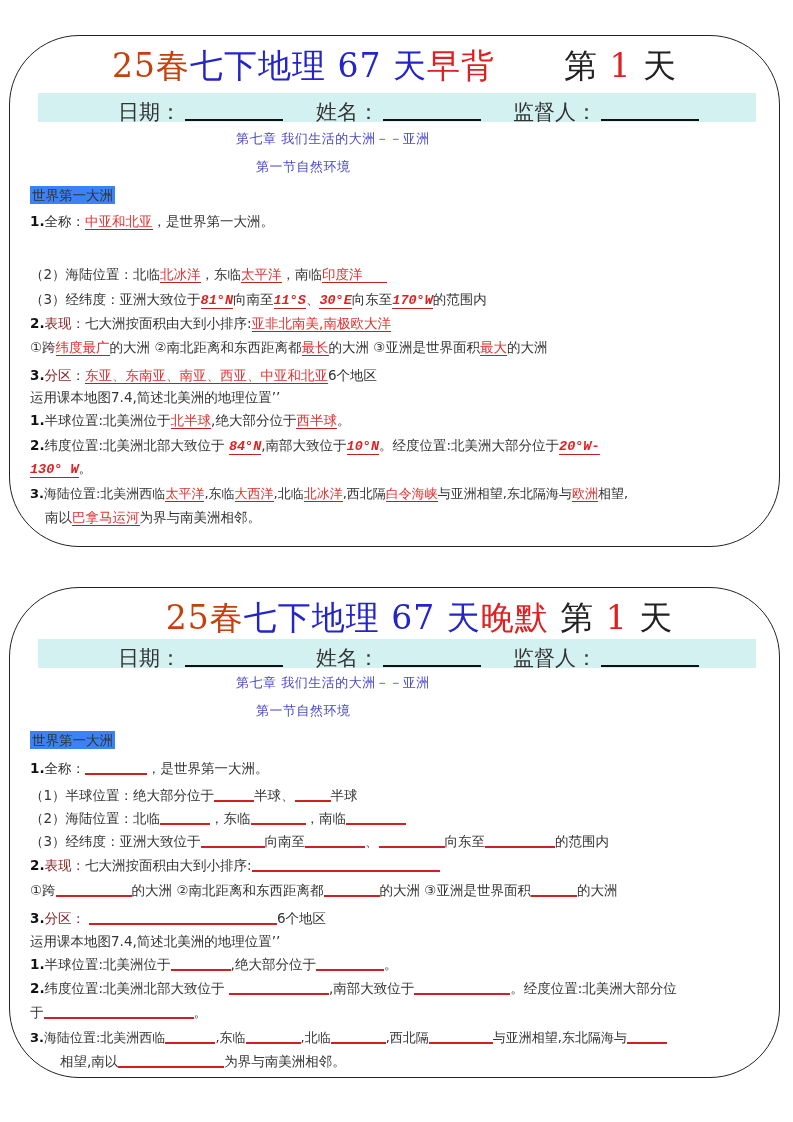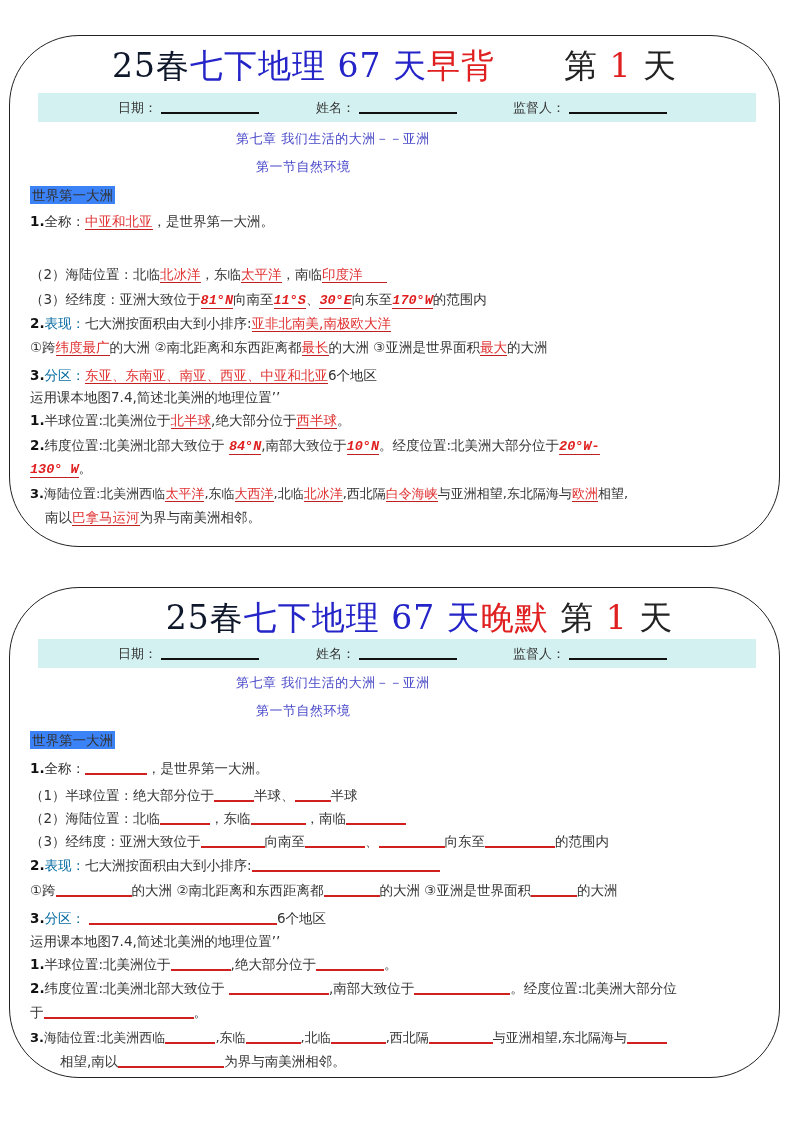--- a/index.html
+++ b/index.html
@@ -7,36 +7,36 @@
          font-family: "DejaVu Sans", sans-serif; color: #222; }
   .card { position: absolute; left: 9px; width: 771px; border: 1.6px solid #222;
           border-radius: 70px; box-sizing: border-box; }
   #card1 { top: 35px; height: 512px; }
   #card2 { top: 587px; height: 491px; }
   .title { position: absolute; left: 0; width: 100%; text-align: center;
            font-family: "DejaVu Serif", serif; font-size: 33px; letter-spacing: 1px;
            white-space: pre; }
   #card1 .title { top: 8px; }
   #card2 .title { top: 8px; }
-  .t-green { color: #0f172a; text-align: right; }
+  .t-green { color: #c2410c; text-align: right; }
   .t-blue { color: #2424c8; }
   .t-red { color: #e02020; }
   .t-black { color: #222; }
   .infobar { position: absolute; left: 28px; width: 718px; height: 29px;
-             background: #d4f1f1; font-size: 13px; color: #333; }
+             background: #d4f1f1; font-size: 21px; color: #333; }
   #card1 .infobar { top: 57px; }
   #card2 .infobar { top: 51px; }
   .info-item { position: absolute; top: 5px; white-space: nowrap; }
   .info-blank { display: inline-block; width: 98px; border-bottom: 2px solid #111; height: 14px; vertical-align: -2px; margin-left: 4px; }
   .chapter { position: absolute; font-size: 13px; color: #4848c8; white-space: nowrap; letter-spacing: 0.5px; }
   .line { position: absolute; left: 20px; font-size: 13.5px; white-space: nowrap; color: #333; }
   .hl { background: #3b82f6; padding: 1px 2px; }
   .ans { color: #e03030; border-bottom: 1.5px solid #c02020; }
   .ans-b { color: #e02020; border-bottom: 1.5px solid #c02020; font-weight: bold; font-style: italic; font-family: Liberation Mono, monospace; }
-  .blue { color: #0369a1; }
+  .blue { color: #7f1d1d; }
   .num { font-weight: bold; color: #111; }
   .blank { display: inline-block; border-bottom: 2px solid #d02020; height: 12px; vertical-align: -2px; }
 </style>
 </head>
 <body>
 
 <div class="card" id="card1">
   <div class="title"><span class="t-green">25春</span><span class="t-blue">七下地理 67 天</span><span class="t-red">早背</span><span>      </span><span class="t-black">第 </span><span class="t-red">1</span><span class="t-black"> 天</span></div>
 
   <div class="infobar">

